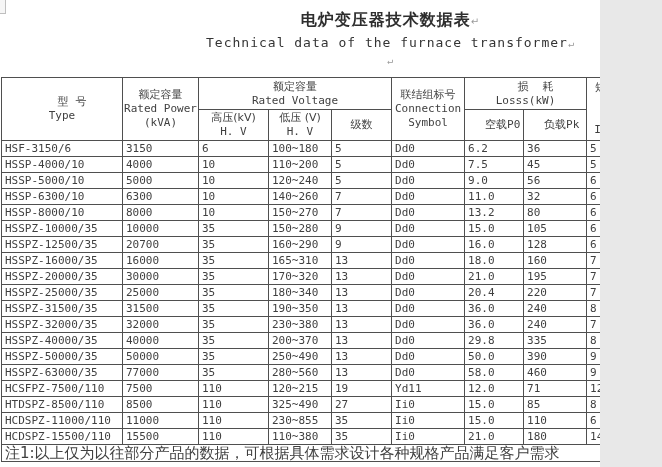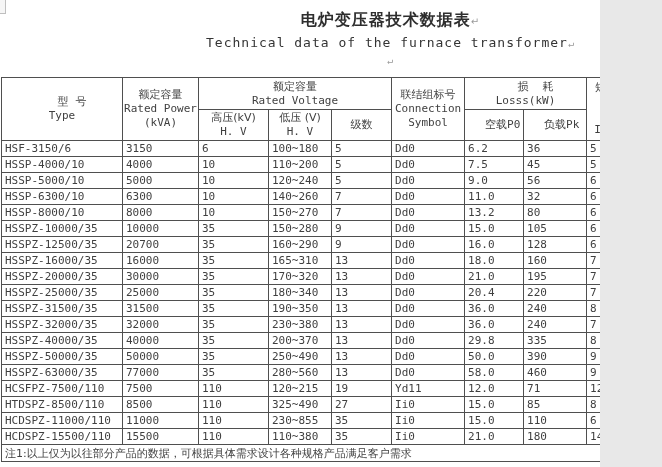--- a/index.html
+++ b/index.html
@@ -68,21 +68,21 @@
     font-family:"DejaVu Sans","Liberation Sans",sans-serif;
   }
   thead .en{font-family:"DejaVu Sans Mono","Liberation Mono",monospace;}
   thead tr.band1 th{height:31px;}
   thead tr.band2 th{height:30px;}
   tbody tr td{height:15px;font-family:"DejaVu Sans Mono","Liberation Mono",monospace;}
   tr.footnote td{
     height:16px;
     font-family:"DejaVu Sans","Liberation Sans",sans-serif;
     text-align:left;
-    font-size:11px;
+    font-size:15px;
   }
   .pre{white-space:pre;padding-left:20px;}
   .split{display:flex;justify-content:space-between;padding:0 6px 0 19px;}
 </style>
 </head>
 <body>
 
 <div class="doc">
 
   <div class="corner-artifact"></div>

